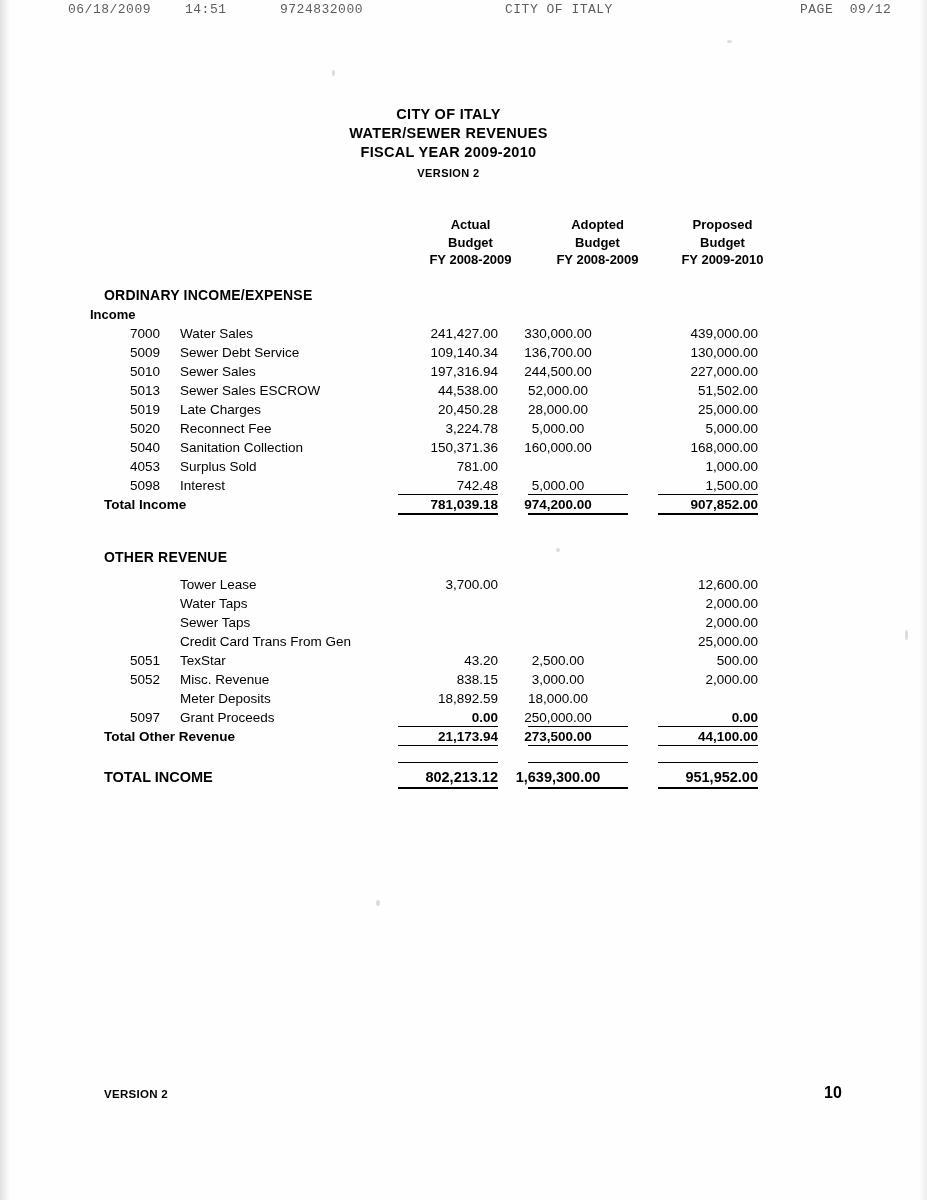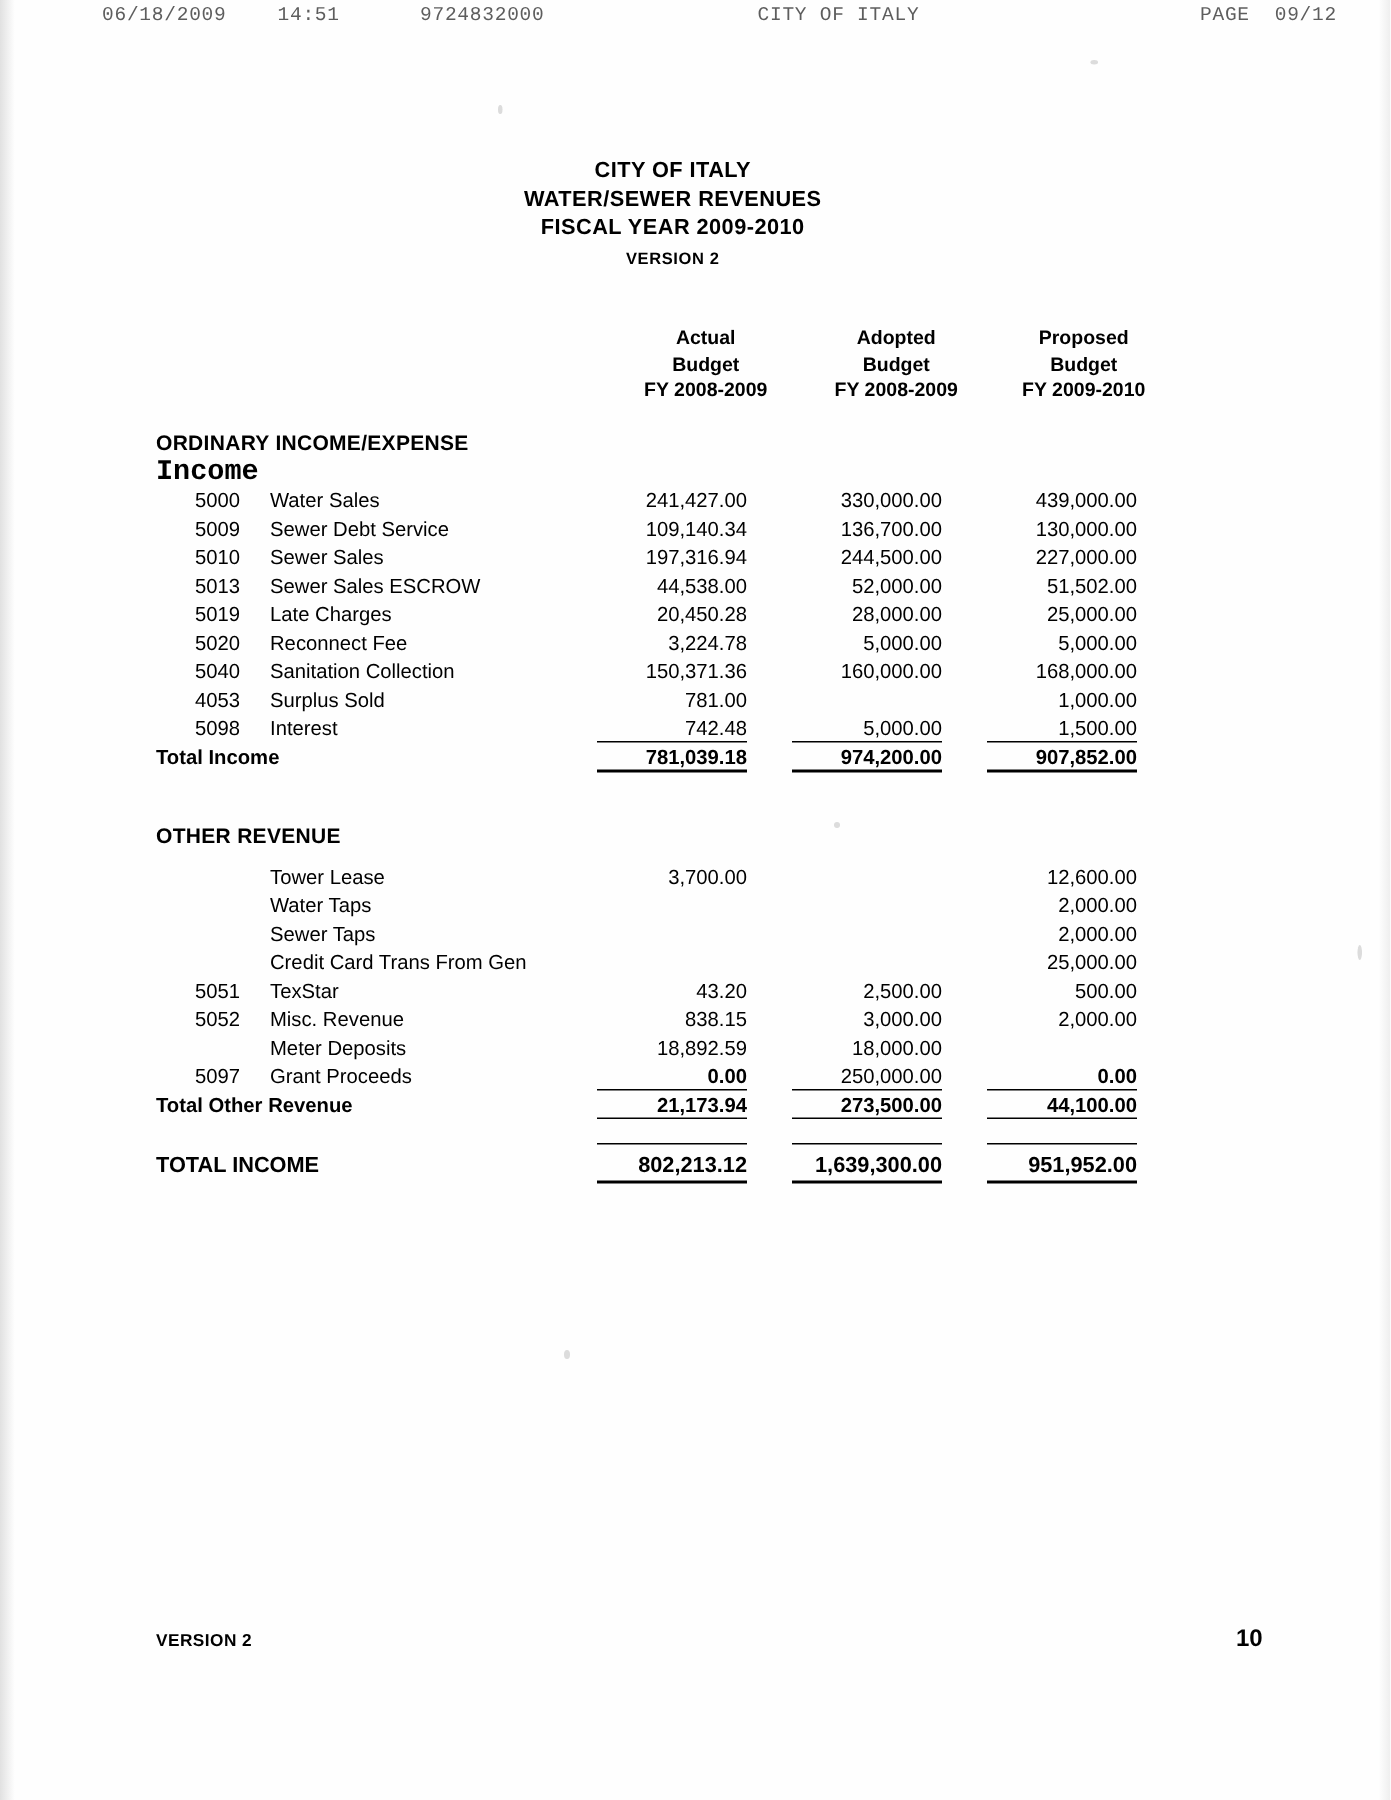--- a/index.html
+++ b/index.html
@@ -116,42 +116,41 @@
   }
   .row > span { position: absolute; }
 
   .c-section {
     left: 104px;
     font-weight: bold;
     font-size: 14px;
     letter-spacing: .2px;
   }
   .c-sub {
-    left: 104px;
-    font-weight: bold;
-    font-size: 19px;
-    font-family: Liberation Mono, monospace;
+    left: 90px;
+    font-weight: bold;
+    font-size: 13px;
   }
   .c-code {
     left: 130px;
     width: 48px;
     text-align: left;
   }
   .c-label {
     left: 180px;
   }
   .c-label-indent {
     left: 180px;
   }
   .c-total-label {
     left: 104px;
     font-weight: bold;
   }
   .c-v1 { left: 358px; width: 140px; text-align: right; }
-  .c-v2 { left: 488px; width: 140px; text-align: right; }
+  .c-v2 { left: 488px; width: 140px; text-align: center; }
   .c-v3 { left: 618px; width: 140px; text-align: right; }
 
   .row.bold > span { font-weight: bold; }
 
   .spacer-8  { height: 8px; }
   .spacer-14 { height: 14px; }
   .spacer-20 { height: 20px; }
 
   
   .rule {
@@ -234,21 +233,21 @@
   <div class="sheet">
 
     <div class="row">
       <span class="c-section">ORDINARY INCOME/EXPENSE</span>
     </div>
     <div class="row">
       <span class="c-sub">Income</span>
     </div>
 
     <div class="row">
-      <span class="c-code">5000</span>
+      <span class="c-code">7000</span>
       <span class="c-label">Water Sales</span>
       <span class="c-v1">241,427.00</span>
       <span class="c-v2">330,000.00</span>
       <span class="c-v3">439,000.00</span>
     </div>
     <div class="row">
       <span class="c-code">5009</span>
       <span class="c-label">Sewer Debt Service</span>
       <span class="c-v1">109,140.34</span>
       <span class="c-v2">136,700.00</span>

